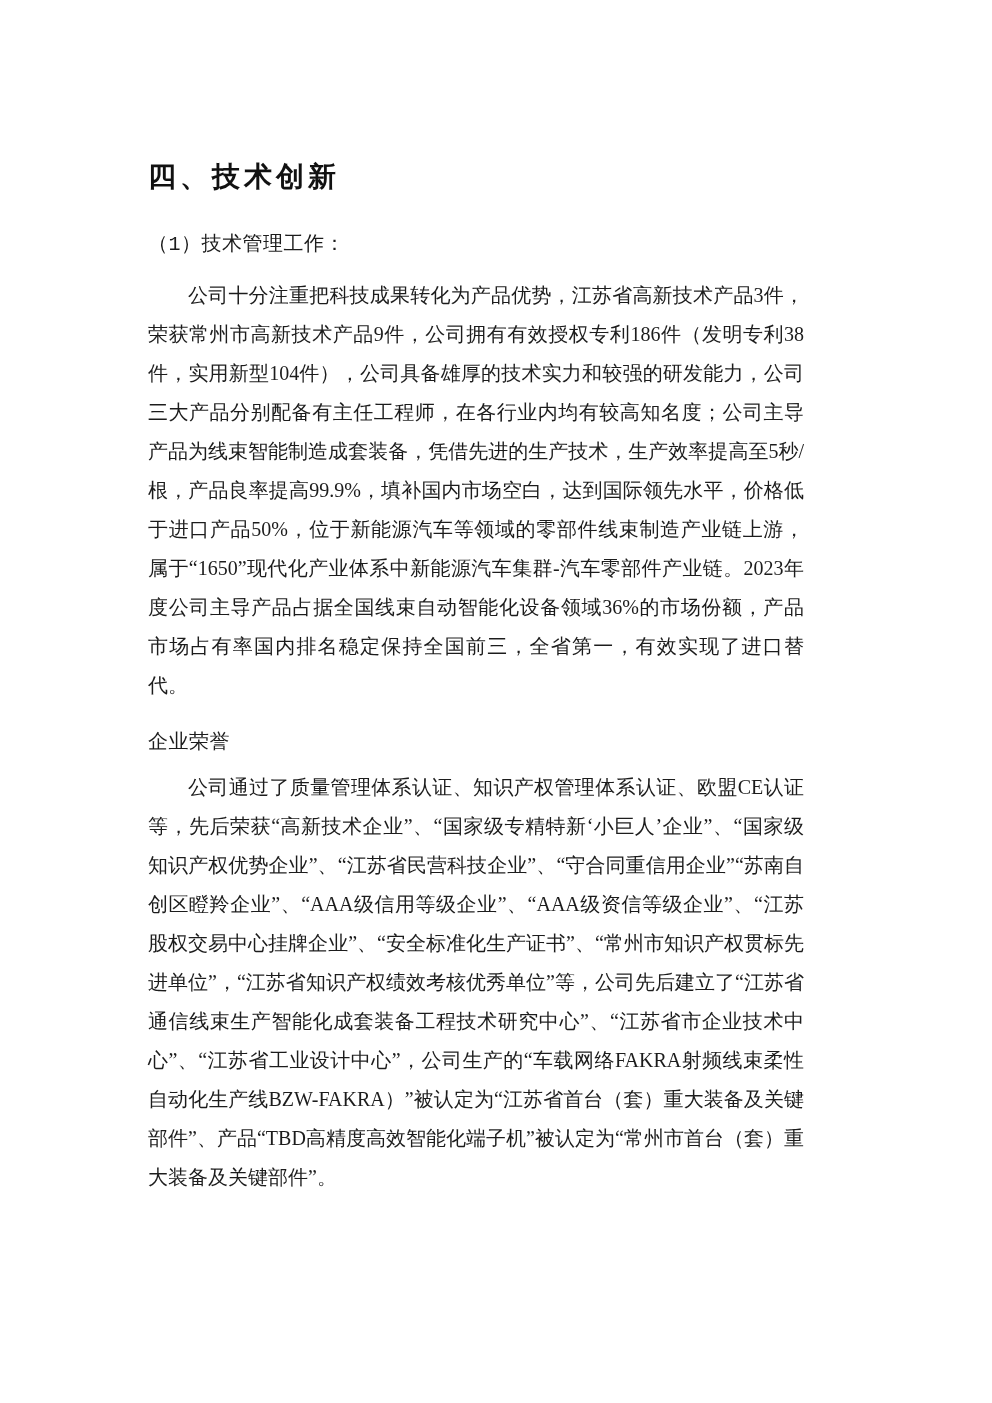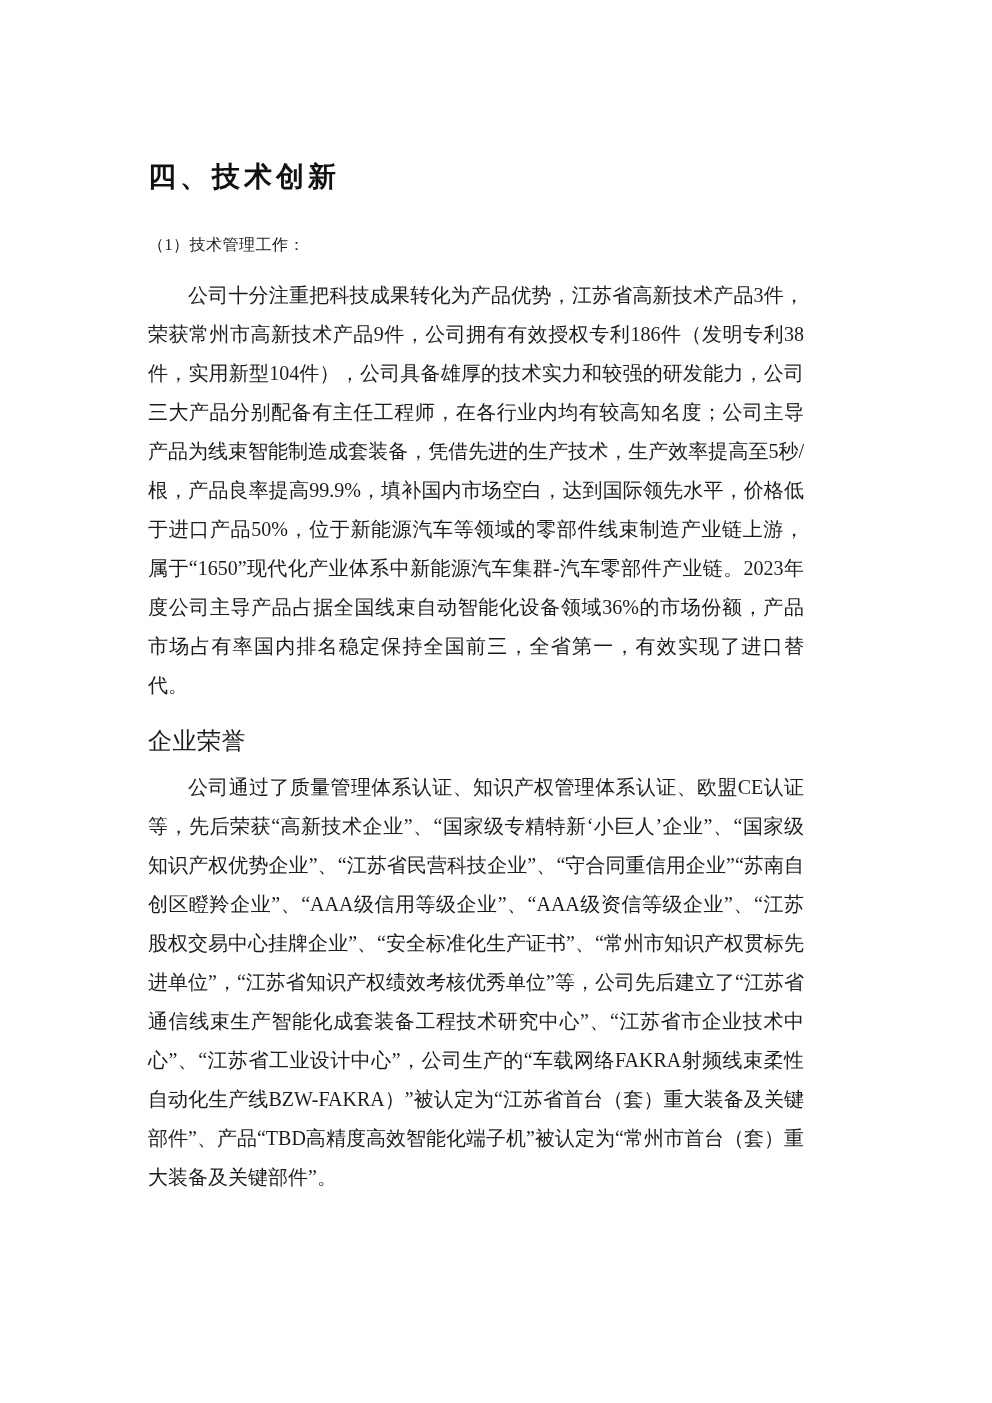--- a/index.html
+++ b/index.html
@@ -30,38 +30,38 @@
     margin: 128px 0 0 0;
     font-family: "Liberation Sans", "DejaVu Sans", sans-serif;
     font-weight: bold;
     font-size: 28px;
     line-height: 36px;
     letter-spacing: 4px;
     color: #111111;
   }
   .section-label {
     margin-top: 30px;
-    font-family: Liberation Serif, serif;
-    font-size: 16px;
+    font-family: Liberation Mono, monospace;
+    font-size: 20px;
     line-height: 39px;
     letter-spacing: 0.5px;
   }
   .para {
     font-family: Liberation Serif, serif;
     font-size: 20px;
     line-height: 39px;
     text-align: justify;
     text-justify: inter-ideograph;
     text-indent: 2em;
   }
   .para-1 { margin-top: 12px; }
   .subheading {
     margin-top: 17px;
     font-family: Liberation Serif, serif;
-    font-size: 24px;
+    font-size: 20px;
     line-height: 39px;
     letter-spacing: 0.5px;
   }
   .para-2 { margin-top: 7px; }
 </style>
 </head>
 <body>
 
 <div class="page">
   <div class="content">

